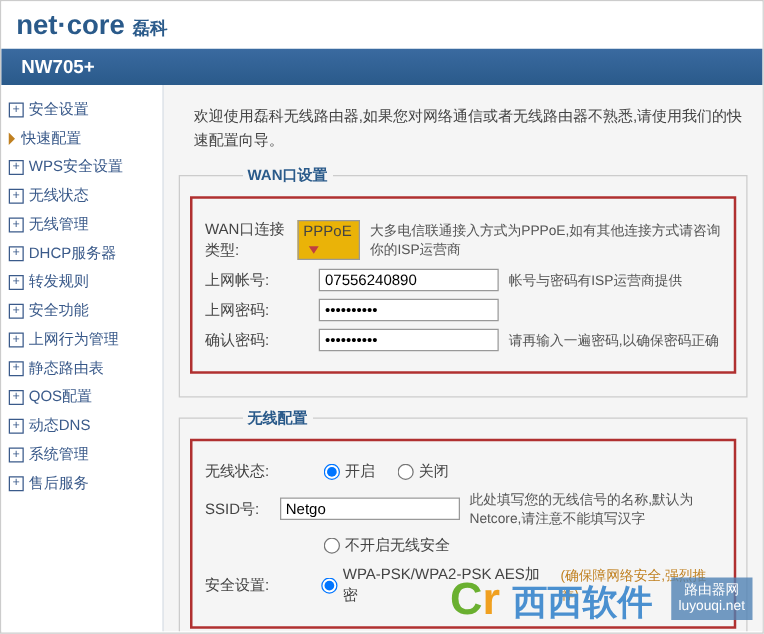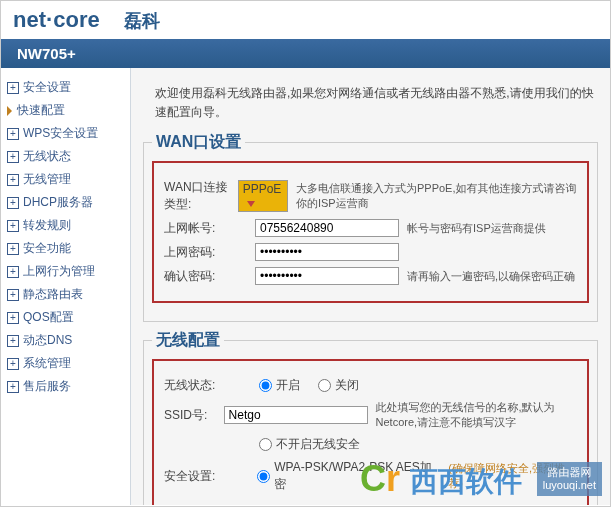--- a/index.html
+++ b/index.html
@@ -1,19 +1,19 @@
 <!DOCTYPE html>
 <html><head>
 <meta charset="utf-8">
 <style>
 * { margin: 0; padding: 0; box-sizing: border-box; font-family: Arial, "Microsoft YaHei", sans-serif; }
 body { width: 611px; height: 507px; background: #fff; border: 1px solid #ccc; overflow: hidden; position: relative; }
 .header { background: #fff; padding: 6px 12px; }
 .logo { font-size: 22px; color: #2a5a8a; font-weight: bold; }
-.logo .cn { font-size: 18px; margin-left: 18px; }
+.logo .cn { font-size: 14px; margin-left: 0; }
 .model-bar { background: linear-gradient(#3a6aa0, #2a5a8a); color: #fff; padding: 6px 16px; font-size: 15px; font-weight: bold; }
 .container { display: flex; height: calc(507px - 70px); }
 .sidebar { width: 130px; background: #fff; border-right: 1px solid #d0d8e0; padding: 8px 0; }
 .sidebar-item { padding: 3px 6px; font-size: 12px; color: #3a5a8a; cursor: pointer; white-space: nowrap; }
 .plus-icon { display: inline-block; width: 12px; height: 12px; border: 1px solid #3a5a8a; color: #3a5a8a; font-size: 10px; text-align: center; line-height: 10px; margin-right: 4px; vertical-align: middle; }
 .arrow-icon { display: inline-block; width: 0; height: 0; border-left: 5px solid #c08020; border-top: 5px solid transparent; border-bottom: 5px solid transparent; margin-right: 5px; vertical-align: middle; }
 .main { flex: 1; padding: 10px 12px; overflow: hidden; font-size: 12px; color: #444; background: #f5f5f5; }
 .section-title { font-size: 13px; font-weight: bold; color: #2a5a8a; margin: 8px 0; }
 .intro { margin: 6px 0 10px 12px; line-height: 1.6; }
 .red-box { border: 2px solid #b03030; padding: 10px; margin-bottom: 10px; }
@@ -23,21 +23,21 @@
 .arrow-down { display: inline-block; width: 0; height: 0; border-left: 4px solid transparent; border-right: 4px solid transparent; border-top: 6px solid #c04040; margin-left: 4px; vertical-align: middle; }
 .text-input { border: 1px solid #999; padding: 1px 4px; font-size: 12px; width: 144px; }
 .hint { margin-left: 8px; color: #555; font-size: 11px; }
 .radio { margin: 0 4px; }
 .watermark { position: absolute; bottom: 5px; right: 88px; font-size: 36px; font-weight: bold; }
 .watermark .g { color: #6ab030; }
 .watermark .o { color: #f0a020; }
 .watermark .txt { color: #4a90d0; font-size: 28px; }
 .url-stamp { position: absolute; bottom: 10px; right: 8px; font-size: 11px; color: #fff; background: rgba(80,130,180,0.8); padding: 4px 6px; text-align: center; line-height: 1.2; }
 fieldset { border: 1px solid #ccc; padding: 8px; }
-legend { color: #2a5a8a; font-size: 16px; font-weight: bold; padding: 0 4px; }
+legend { color: #2a5a8a; font-size: 12px; font-weight: bold; padding: 0 4px; margin-left: 42px; }
 </style>
 </head>
 <body>
 
 <div class="header">
   <span class="logo">
     <span>net·core</span>
     <span class="cn">磊科</span>
   </span>
 </div>

